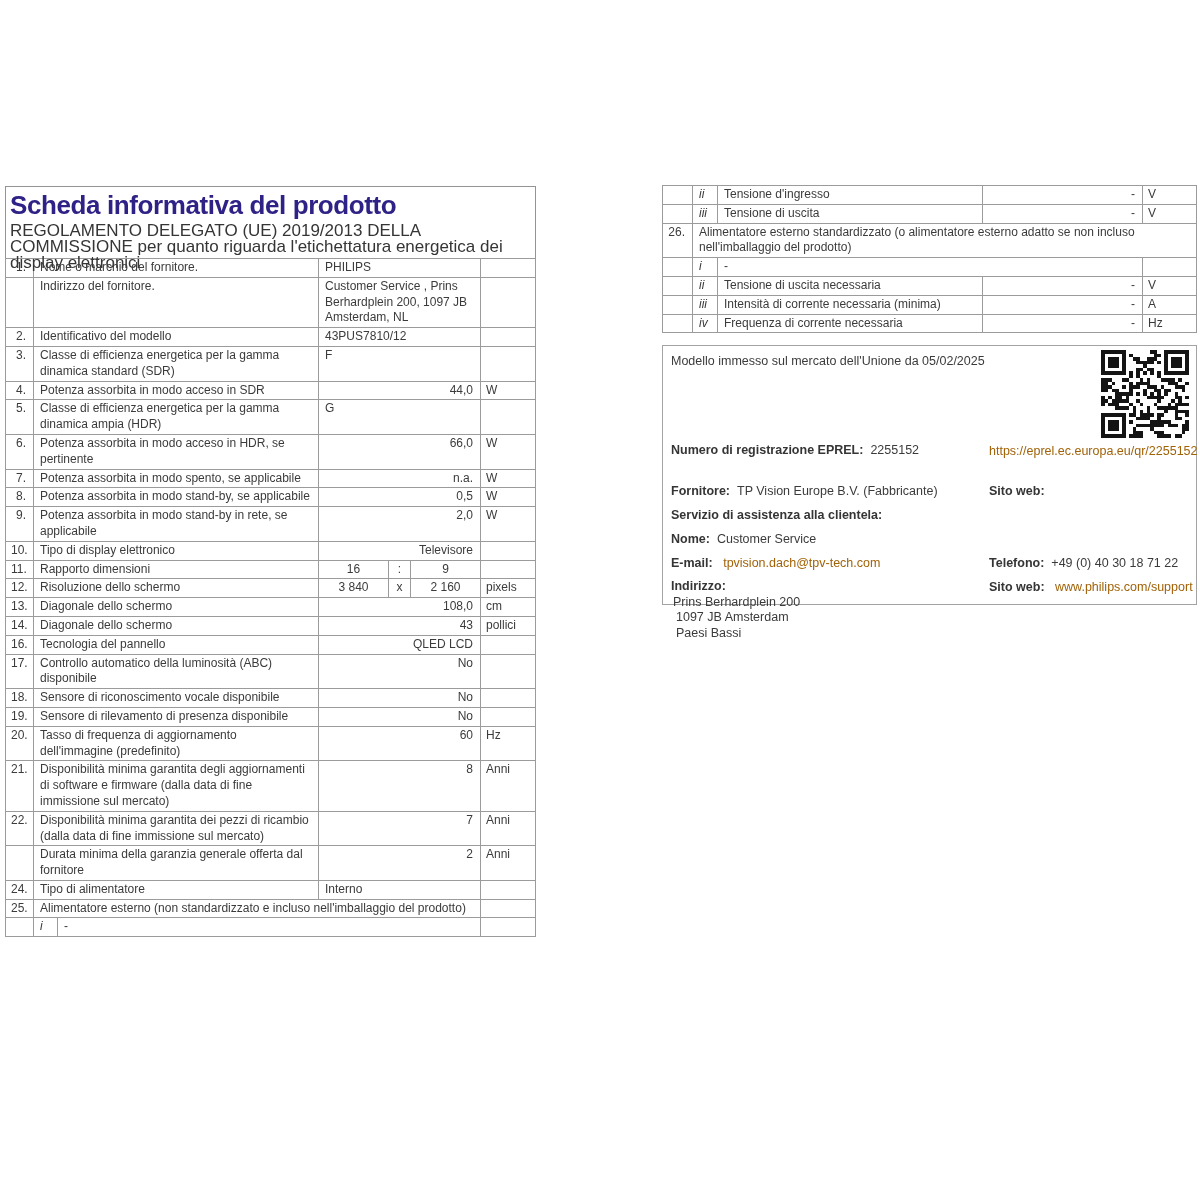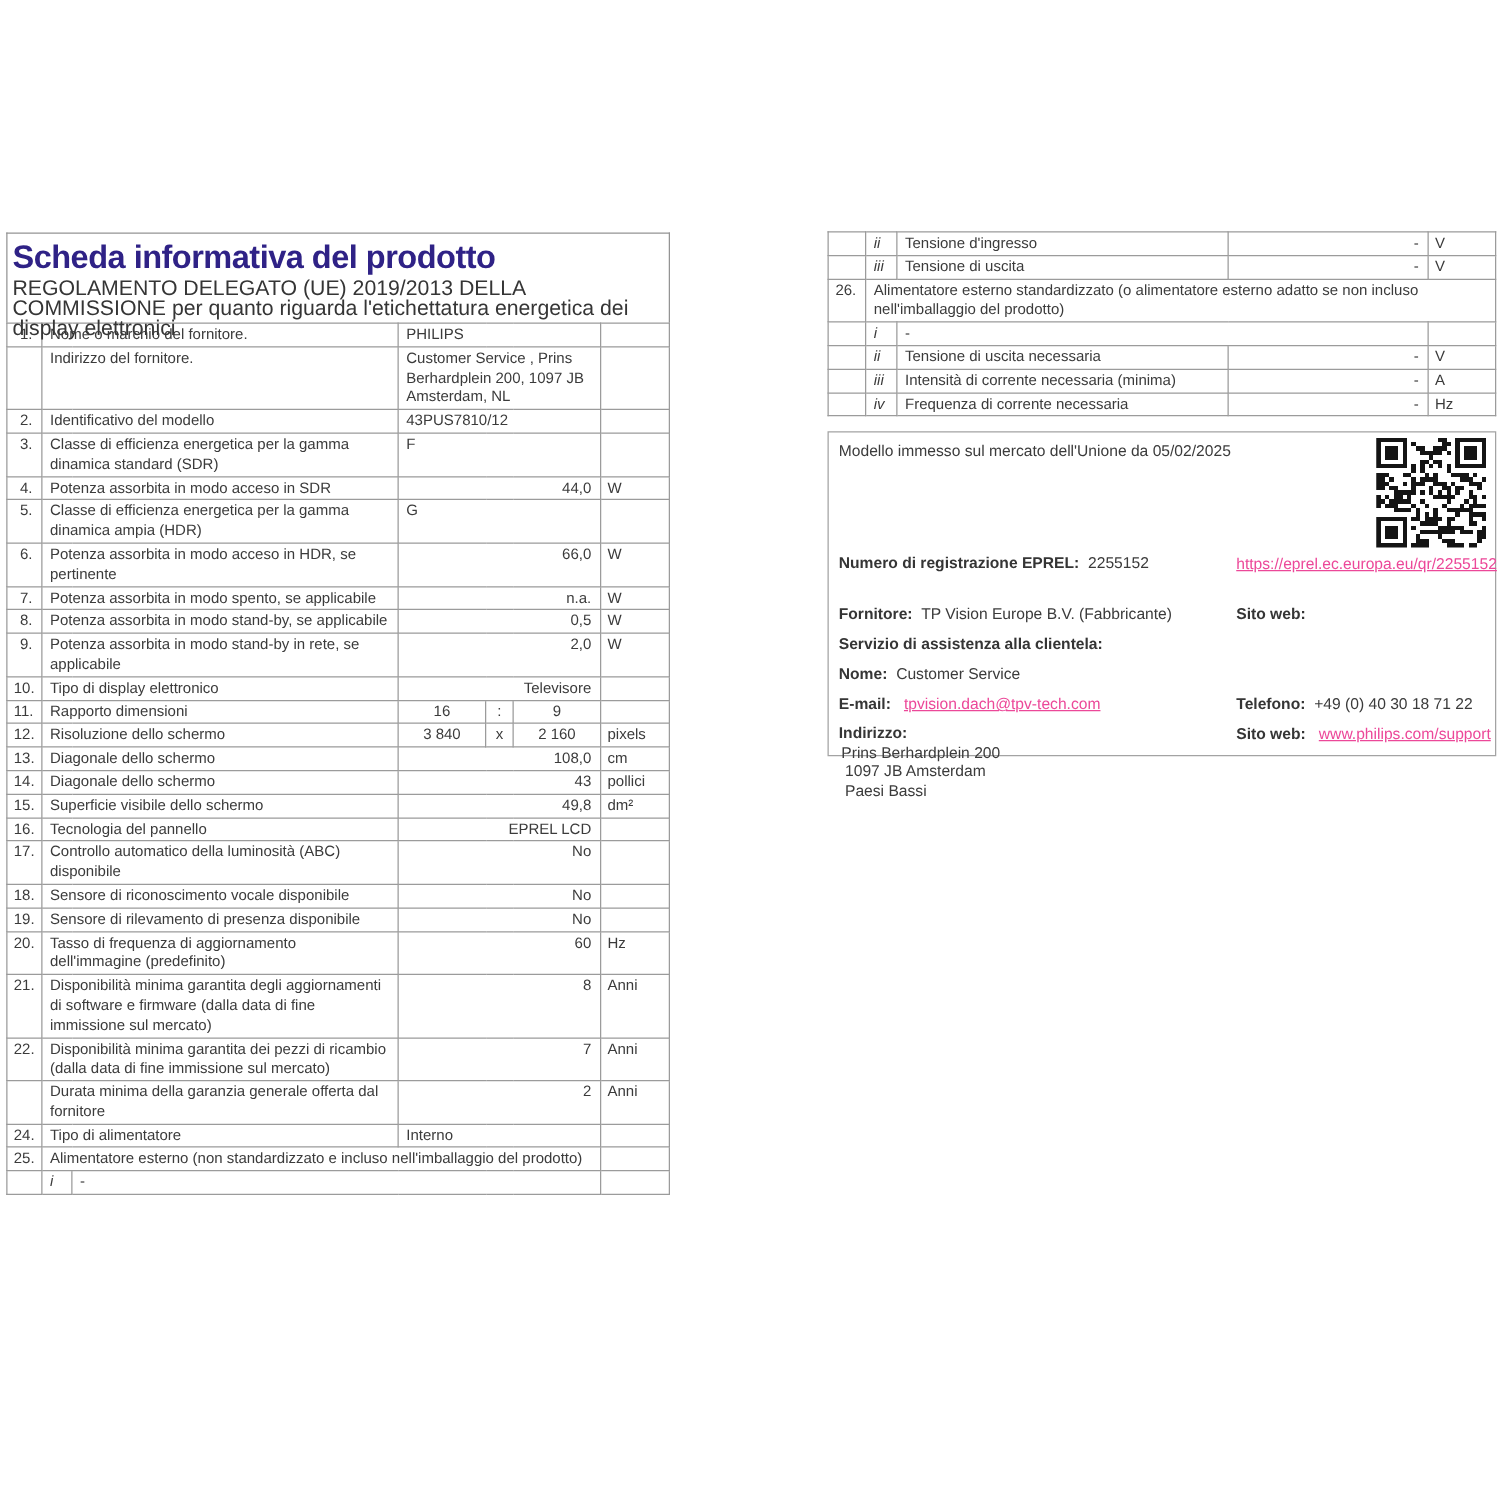--- a/index.html
+++ b/index.html
@@ -40,21 +40,21 @@
   
   .right-col-table { position:absolute; left:662px; top:185px; width:535px; }
 
   .info-box {
     position:absolute; left:662px; top:345px; width:535px; height:260px;
     border:1px solid #a3a3a3; font-size:12.5px; color:#3b3b3b;
   }
   .info-box .abs { position:absolute; white-space:nowrap; }
   .info-box b { font-weight:bold; color:#353535; }
   .info-box .val { margin-left:7px; }
-  a.doc-link { color:#ec4899; text-decoration:underline; cursor:pointer; }
+  a.doc-link { color:#a16207; cursor:pointer; }
   .eprel-link { display:block; width:210px; white-space:normal !important; word-break:break-all; line-height:17px; }
   .qr-wrap { position:absolute; right:7px; top:4px; width:88px; height:88px; }
 </style>
 </head>
 <body>
 
 <div class="page">
 
   <div class="left-col">
     <div class="title-block">
@@ -160,29 +160,23 @@
             <td class="v-right" colspan="3">108,0</td>
             <td class="unit" colspan="1">cm</td>
           </tr>
           <tr>
             <td class="num" colspan="1">14.</td>
             <td class="v-left" colspan="2">Diagonale dello schermo</td>
             <td class="v-right" colspan="3">43</td>
             <td class="unit" colspan="1">pollici</td>
           </tr>
           <tr>
-            <td class="num" colspan="1">15.</td>
-            <td class="v-left" colspan="2">Superficie visibile dello schermo</td>
-            <td class="v-right" colspan="3">49,8</td>
-            <td class="unit" colspan="1">dm²</td>
-          </tr>
-          <tr>
             <td class="num" colspan="1">16.</td>
             <td class="v-left" colspan="2">Tecnologia del pannello</td>
-            <td class="v-right" colspan="3">EPREL LCD</td>
+            <td class="v-right" colspan="3">QLED LCD</td>
             <td class="unit" colspan="1"></td>
           </tr>
           <tr>
             <td class="num" colspan="1">17.</td>
             <td class="v-left" colspan="2">Controllo automatico della luminosità (ABC) disponibile</td>
             <td class="v-right" colspan="3">No</td>
             <td class="unit" colspan="1"></td>
           </tr>
           <tr>
             <td class="num" colspan="1">18.</td>

